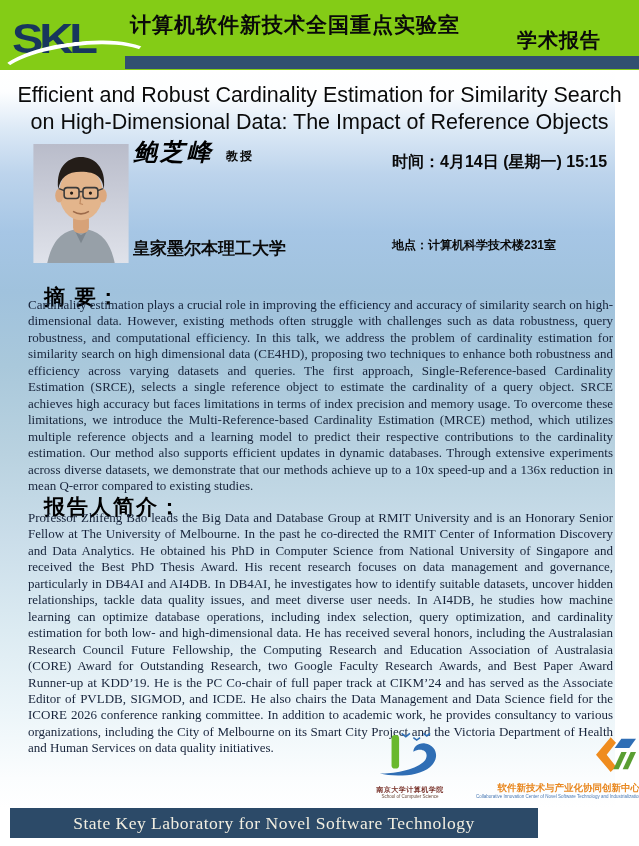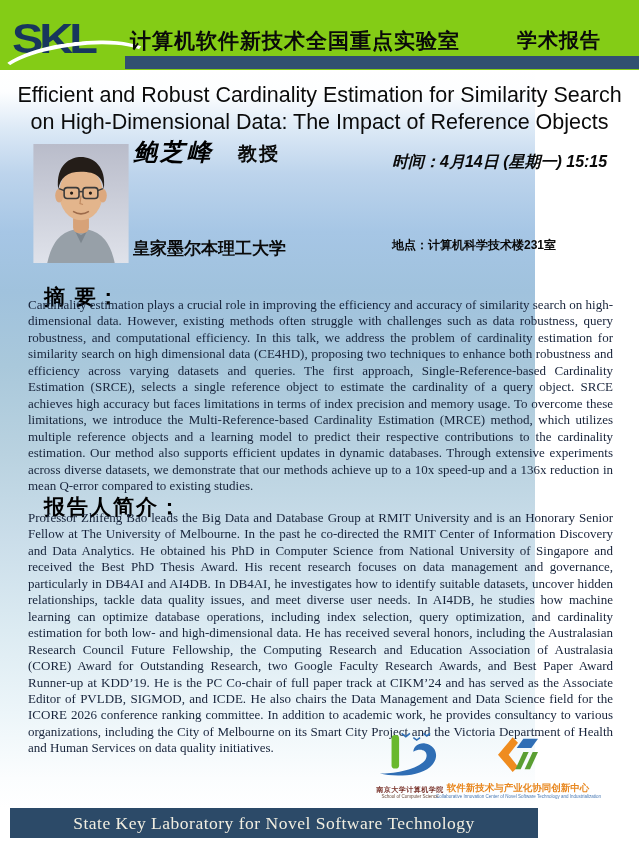--- a/index.html
+++ b/index.html
@@ -8,61 +8,61 @@
 
   
   .header{position:absolute;left:0;top:0;width:639px;height:70px;background:#84cc16;padding-left:40px;}
   .skl-logo{position:absolute;left:12px;top:18px;width:112px;height:50px;}
   .skl-text{font-family:"Liberation Sans",sans-serif;font-weight:bold;font-size:47px;
             line-height:46px;color:#17365d;letter-spacing:-4px;transform:scaleY(.9);
             transform-origin:top left;}
   .skl-arc{position:absolute;left:-16px;top:24px;width:152px;height:46px;
            border:4px solid transparent;border-top:4px solid #fff;border-radius:50%;
            transform:rotate(-7deg);pointer-events:none;}
-  .lab-name{position:absolute;left:130px;top:27px;font-size:21px;font-weight:bold;
+  .lab-name{position:absolute;left:130px;top:11px;font-size:21px;font-weight:bold;
             color:#0a0a0a;letter-spacing:1px;white-space:nowrap;}
   .forum-type{position:absolute;left:517px;top:27px;font-size:20px;font-weight:bold;
               color:#0a0a0a;letter-spacing:1px;white-space:nowrap;}
   .header-bar{position:absolute;left:125px;top:56px;width:514px;height:13px;background:#315070;}
 
   
-  .content{position:absolute;left:0;top:70px;width:535px;height:738px;
+  .content{position:absolute;left:0;top:70px;width:615px;height:738px;
     background:linear-gradient(180deg,
       #ffffff 0%, #fdfeff 3%, #dce9f6 8%, #bdd4ec 14%, #a6c6e5 22%,
       #a0c2dd 30%, #a9c8db 40%, #b9d2e0 52%, #cbdeea 64%, #dcebf2 76%,
       #ecf5f9 87%, #fbfdfe 96%, #ffffff 100%);}
 
   .title{position:absolute;left:0;top:12px;width:639px;margin:0;text-align:center;
          font-size:21.5px;line-height:27px;font-weight:normal;color:#0b0b0b;}
 
   .photo{position:absolute;left:33px;top:74px;width:96px;height:119px;display:block;}
 
   .speaker-name-row{position:absolute;left:133px;top:66px;white-space:nowrap;}
   .speaker-name{font-family:"Liberation Serif",serif;font-style:italic;font-weight:bold;
                 font-size:24px;color:#000;letter-spacing:3px;}
   .speaker-title{font-family:Liberation Serif, serif;font-style:normal;font-weight:bold;
-                 font-size:19px;color:#0a0a0a;margin-left:24px;letter-spacing:2px;}
-  .time{position:absolute;left:392px;top:82px;font-size:16px;font-weight:bold;color:#0a0a0a;white-space:nowrap;font-style:italic;}
+                 font-size:12px;color:#0a0a0a;margin-left:12px;letter-spacing:2px;}
+  .time{position:absolute;left:392px;top:82px;font-size:16px;font-weight:bold;color:#0a0a0a;white-space:nowrap;}
   .affiliation{position:absolute;left:133px;top:167px;font-size:17px;font-weight:bold;color:#0a0a0a;white-space:nowrap;}
   .location{position:absolute;left:392px;top:167px;font-size:12px;font-weight:bold;color:#0a0a0a;white-space:nowrap;}
 
   .sec-heading{position:absolute;left:28px;margin:16px;font-size:21px;font-weight:bold;
                color:#000;letter-spacing:2px;}
   .abstract-heading{top:197px;}
   .body-text{position:absolute;left:28px;width:585px;margin:0;
              font-family:Liberation Serif, serif;font-size:13px;line-height:16.45px;
              text-align:justify;color:#17233a;}
   .abstract-body{top:227px;}
   .bio-heading{top:407px;}
   .bio-body{top:440px;}
 
   
   .logo-block{position:absolute;text-align:center;line-height:1.15;}
   .logo-nju{left:350px;top:660px;width:120px;}
-  .logo-cic{left:436px;top:663px;width:164px;}
+  .logo-cic{left:476px;top:663px;width:164px;text-align:right;}
   .logo-cn-nju{font-size:7px;font-weight:bold;color:#7a342c;letter-spacing:.5px;}
   .logo-en-nju{font-size:4.5px;color:#6b4a3a;}
   .logo-cn-cic{font-size:9.5px;font-weight:bold;color:#e8871f;white-space:nowrap;}
   .logo-en-cic{font-size:4.5px;color:#4a7ab5;white-space:nowrap;}
 
   
   .footer{position:absolute;left:10px;top:808px;width:528px;height:30px;background:#2c4a68;
           display:flex;align-items:center;justify-content:center;gap:26px;
           font-family:"Liberation Serif",serif;font-size:17.5px;color:#f1eee1;
           letter-spacing:.5px;}

